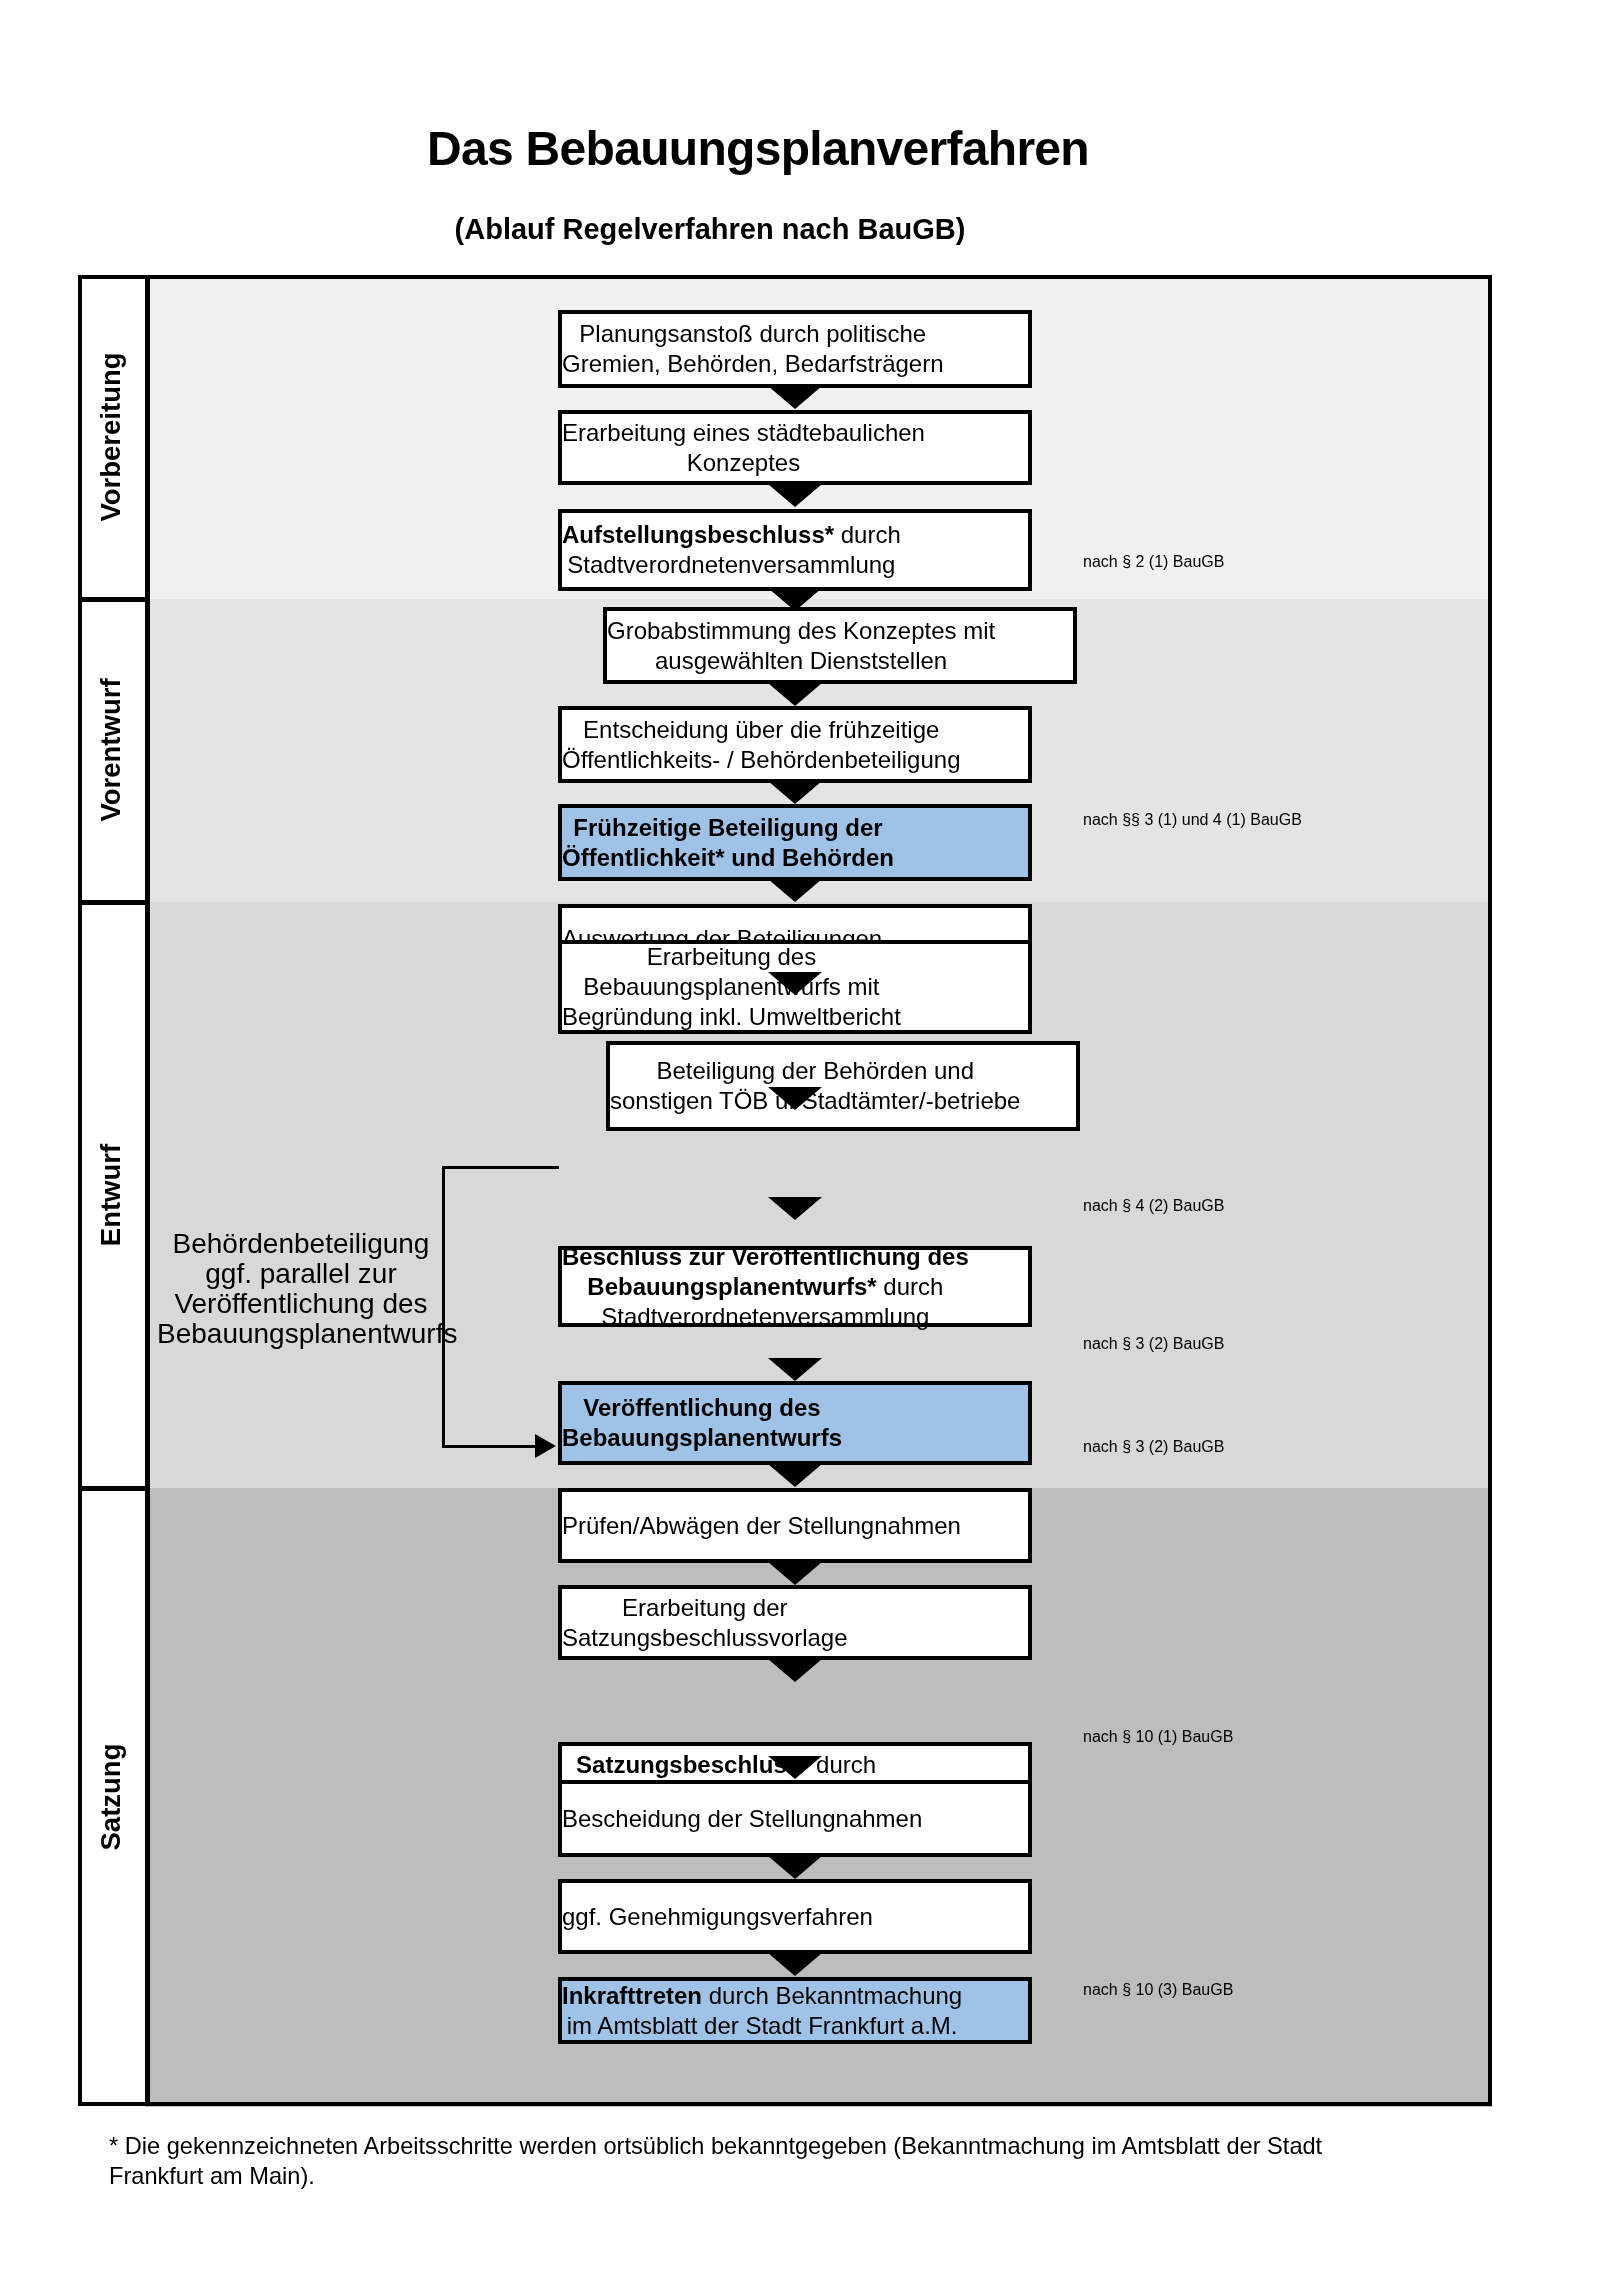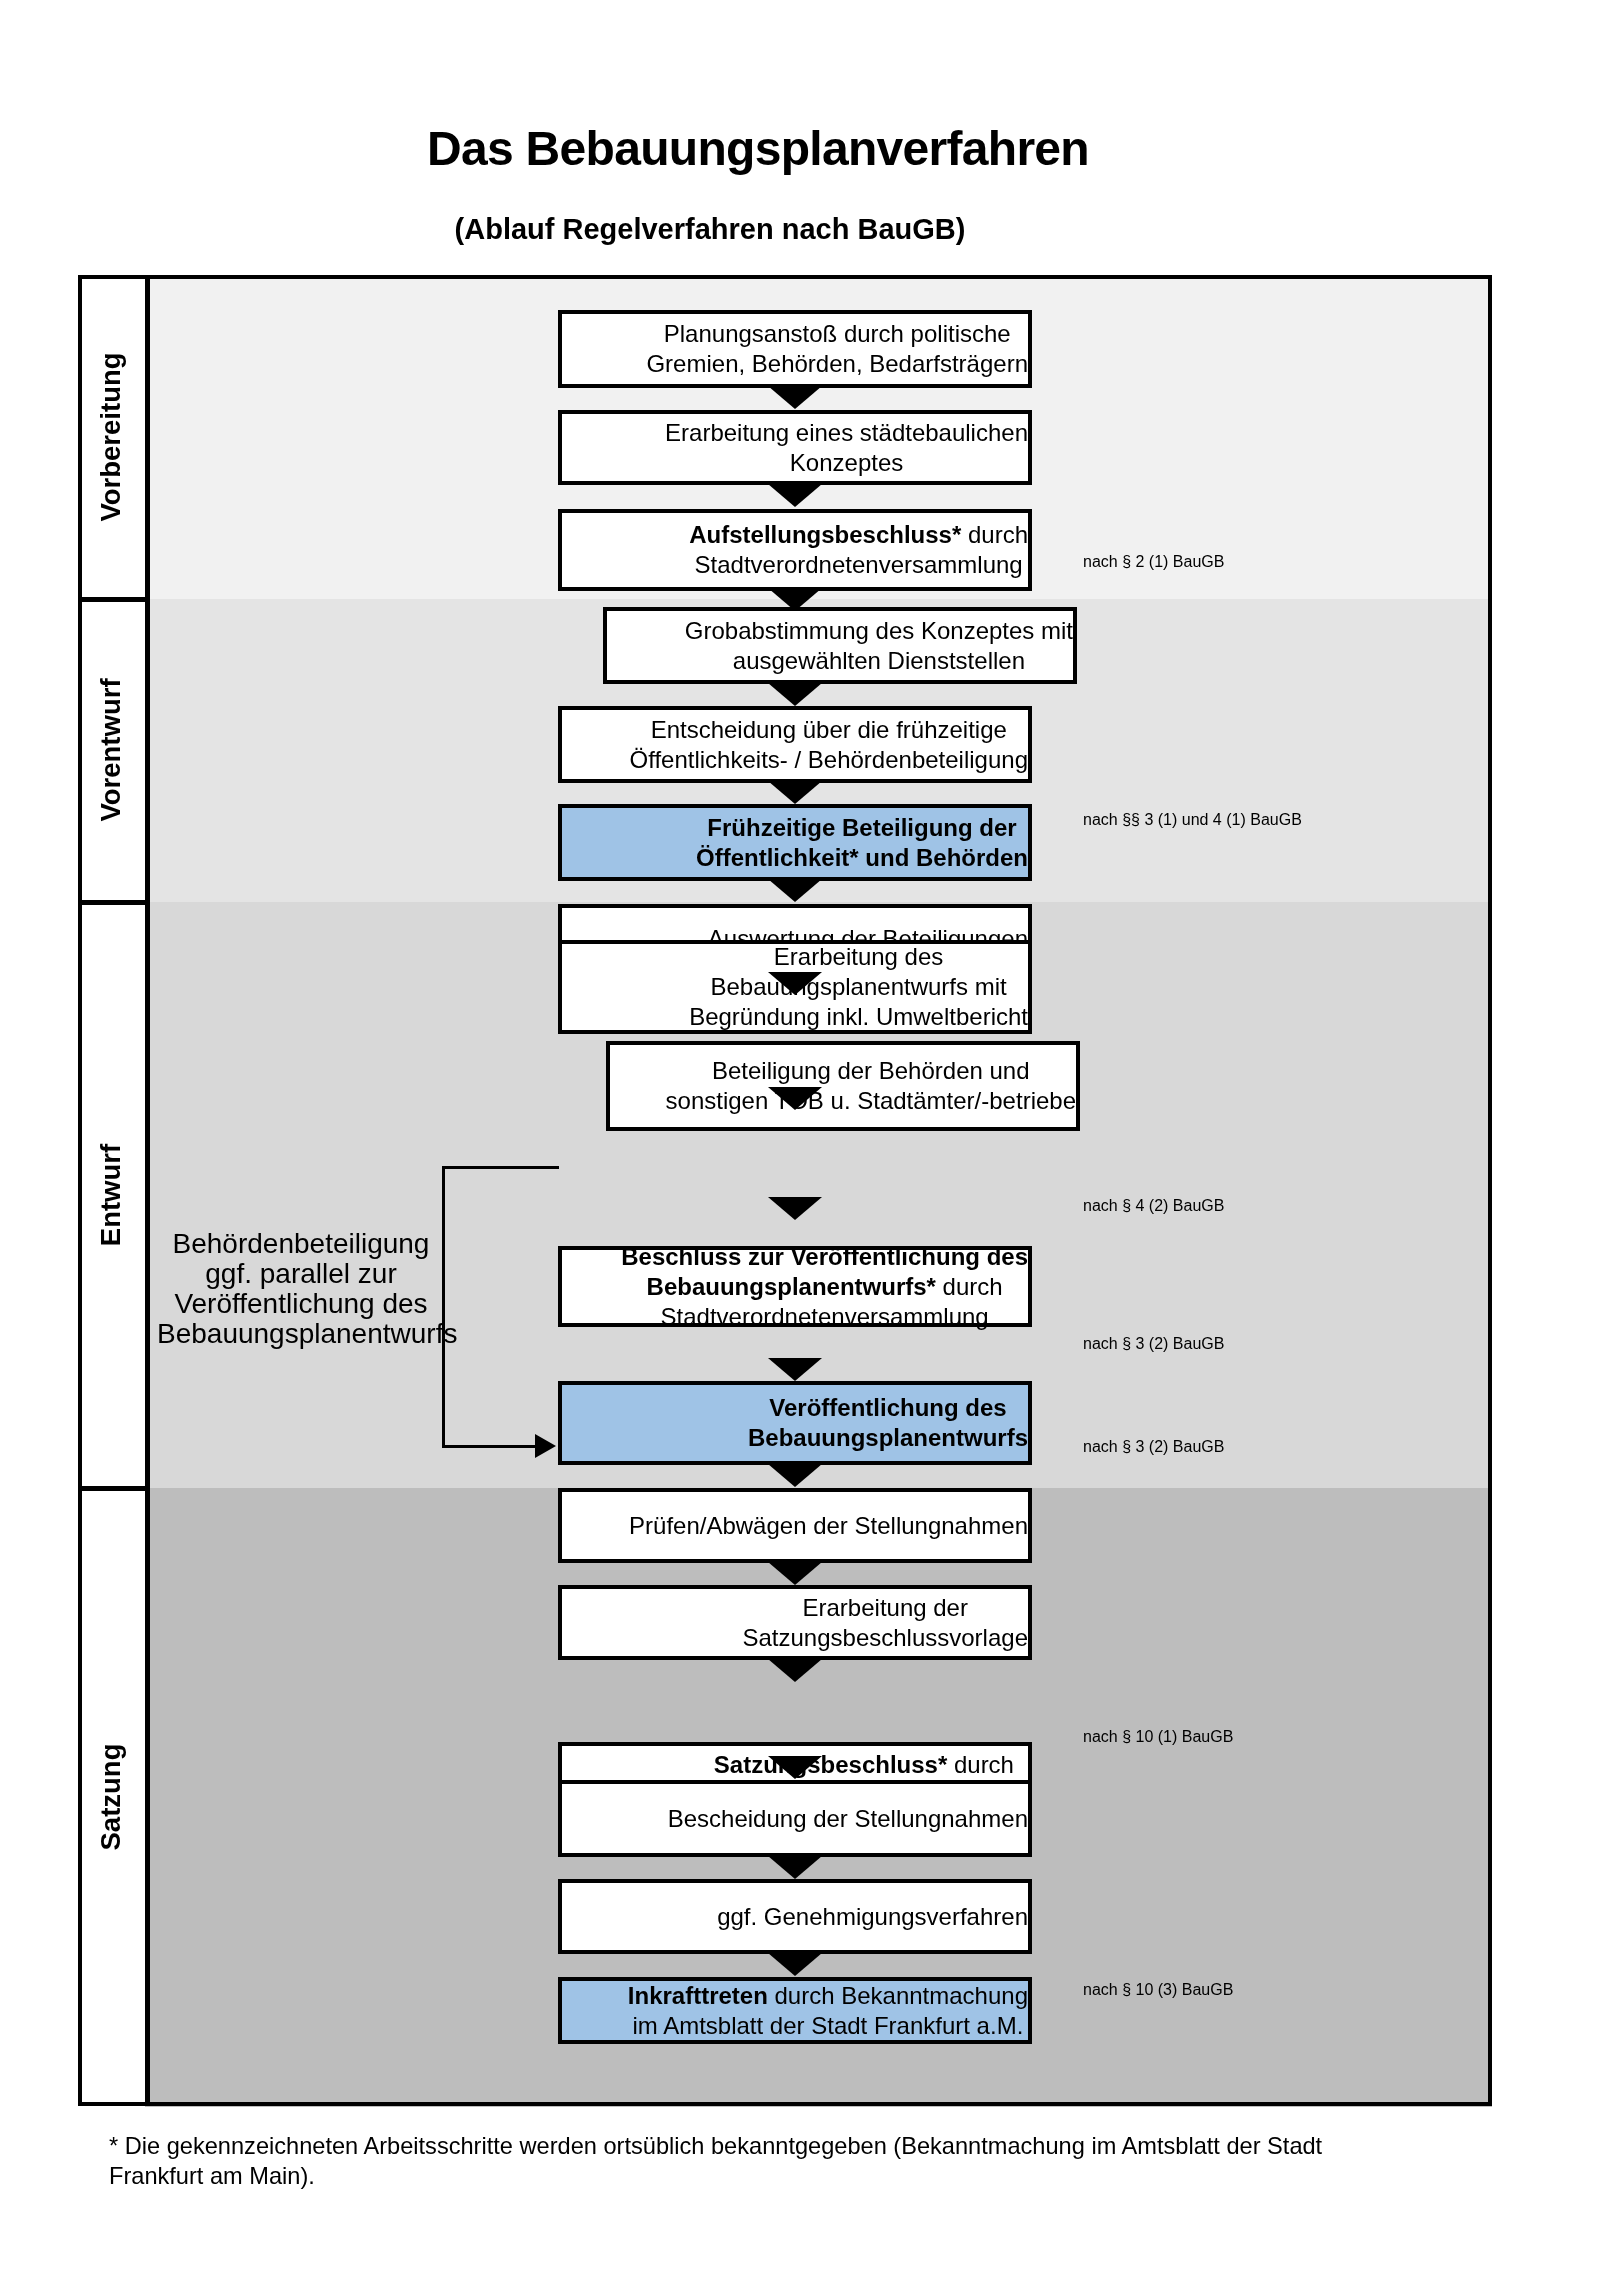--- a/index.html
+++ b/index.html
@@ -23,21 +23,21 @@
     position:absolute; left:78px; top:275px; width:1414px; height:1831px;
     border:4.6px solid #000; box-sizing:border-box; pointer-events:none;
   }
   .phase-label {
     position:absolute; left:111px; transform:translate(-50%,-50%) rotate(-90deg);
     transform-origin:center center; font-size:27.5px; font-weight:bold; white-space:nowrap;
   }
   .box {
     position:absolute; left:558px; width:474px; background:#ffffff;
     border:4.6px solid #000; box-sizing:border-box;
-    display:flex; align-items:center; justify-content:flex-end; text-align:center;
+    display:flex; align-items:center; justify-content:flex-start; text-align:center;
   }
   .box p { margin:0; font-size:24px; line-height:30px; }
   .box b, .box span { white-space:pre-line; }
   .arrow {
     position:absolute; left:768px; width:0; height:0;
     border-left:27.5px solid transparent; border-right:27.5px solid transparent;
     border-top:23.6px solid #000;
   }
   .ref {
     position:absolute; left:1083px; transform:translateY(-50%);

